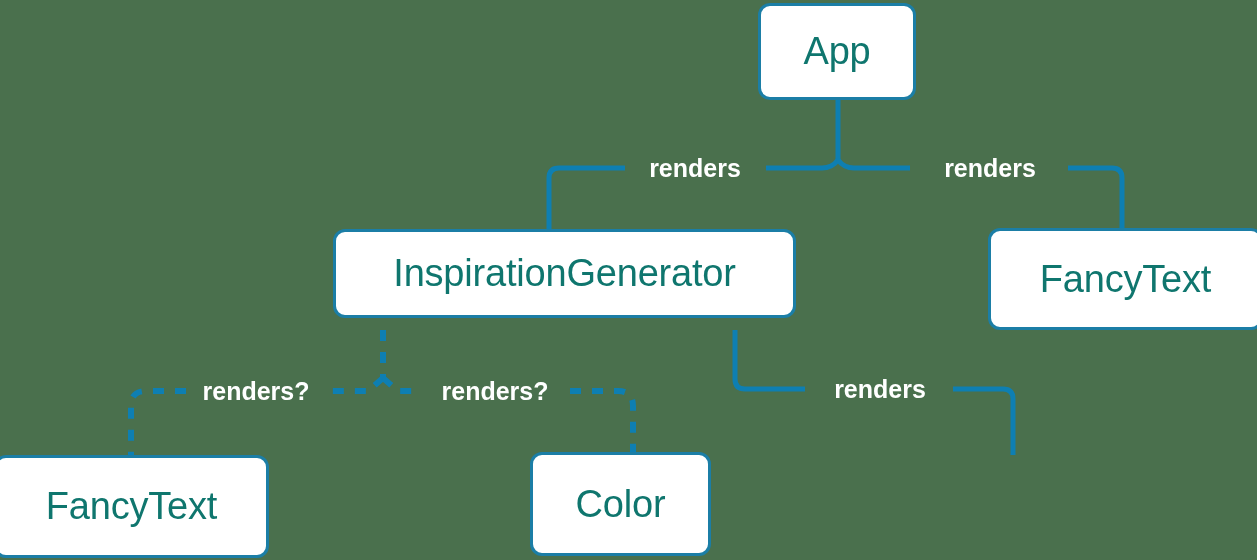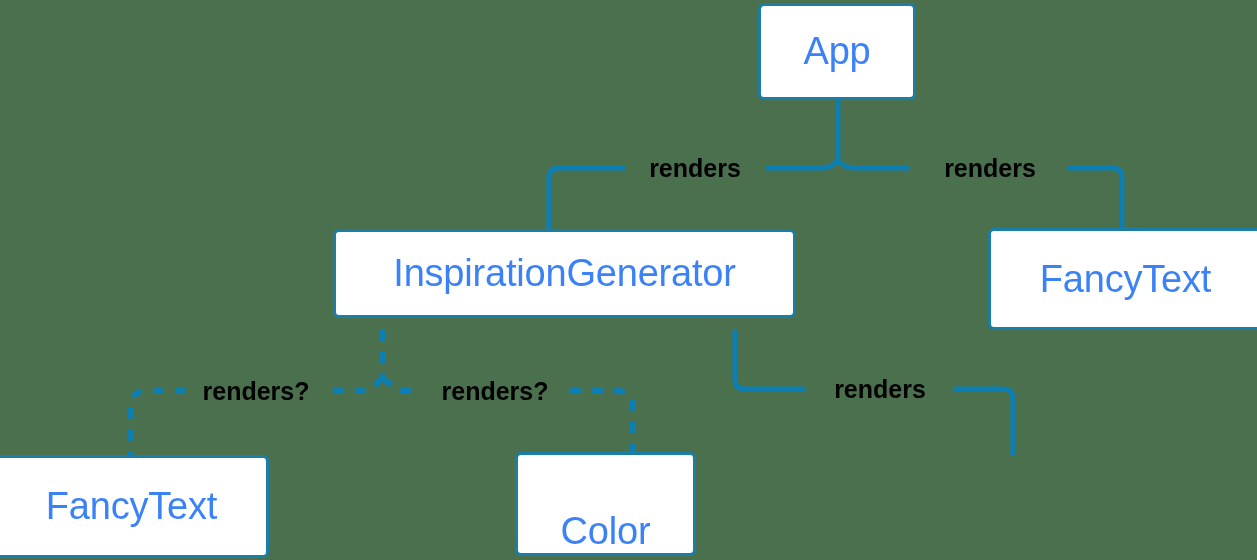--- a/index.html
+++ b/index.html
@@ -23,33 +23,33 @@
     left: 0;
     top: 0;
     width: 1257px;
     height: 560px;
   }
   .node-box {
     position: absolute;
     box-sizing: border-box;
     background: #ffffff;
     border: 3px solid #1b7ea6;
-    border-radius: 6px;
+    border-radius: 12px;
     display: flex;
     align-items: center;
     justify-content: center;
-    color: #3b82f6;
+    color: #0f766e;
     font-size: 38px;
     font-weight: 400;
     letter-spacing: -0.2px;
     white-space: nowrap;
   }
   .edge-label {
     position: absolute;
-    color: #000000;
+    color: #ffffff;
     font-size: 25px;
     font-weight: 600;
     white-space: nowrap;
     letter-spacing: 0px;
     transform: translate(-50%, -50%);
   }
 </style>
 </head>
 <body>
 
@@ -96,18 +96,18 @@
   </div>
 
   <div class="node-box" style="left:988px; top:228px; width:275px; height:102px;">
     <span>FancyText</span>
   </div>
 
   <div class="node-box" style="left:-6px; top:455px; width:275px; height:103px;">
     <span>FancyText</span>
   </div>
 
-  <div class="node-box" style="left:515px; top:452px; width:181px; height:104px;align-items:flex-end;">
+  <div class="node-box" style="left:530px; top:452px; width:181px; height:104px;">
     <span>Color</span>
   </div>
 
 
 </div>
 
 </body></html>

